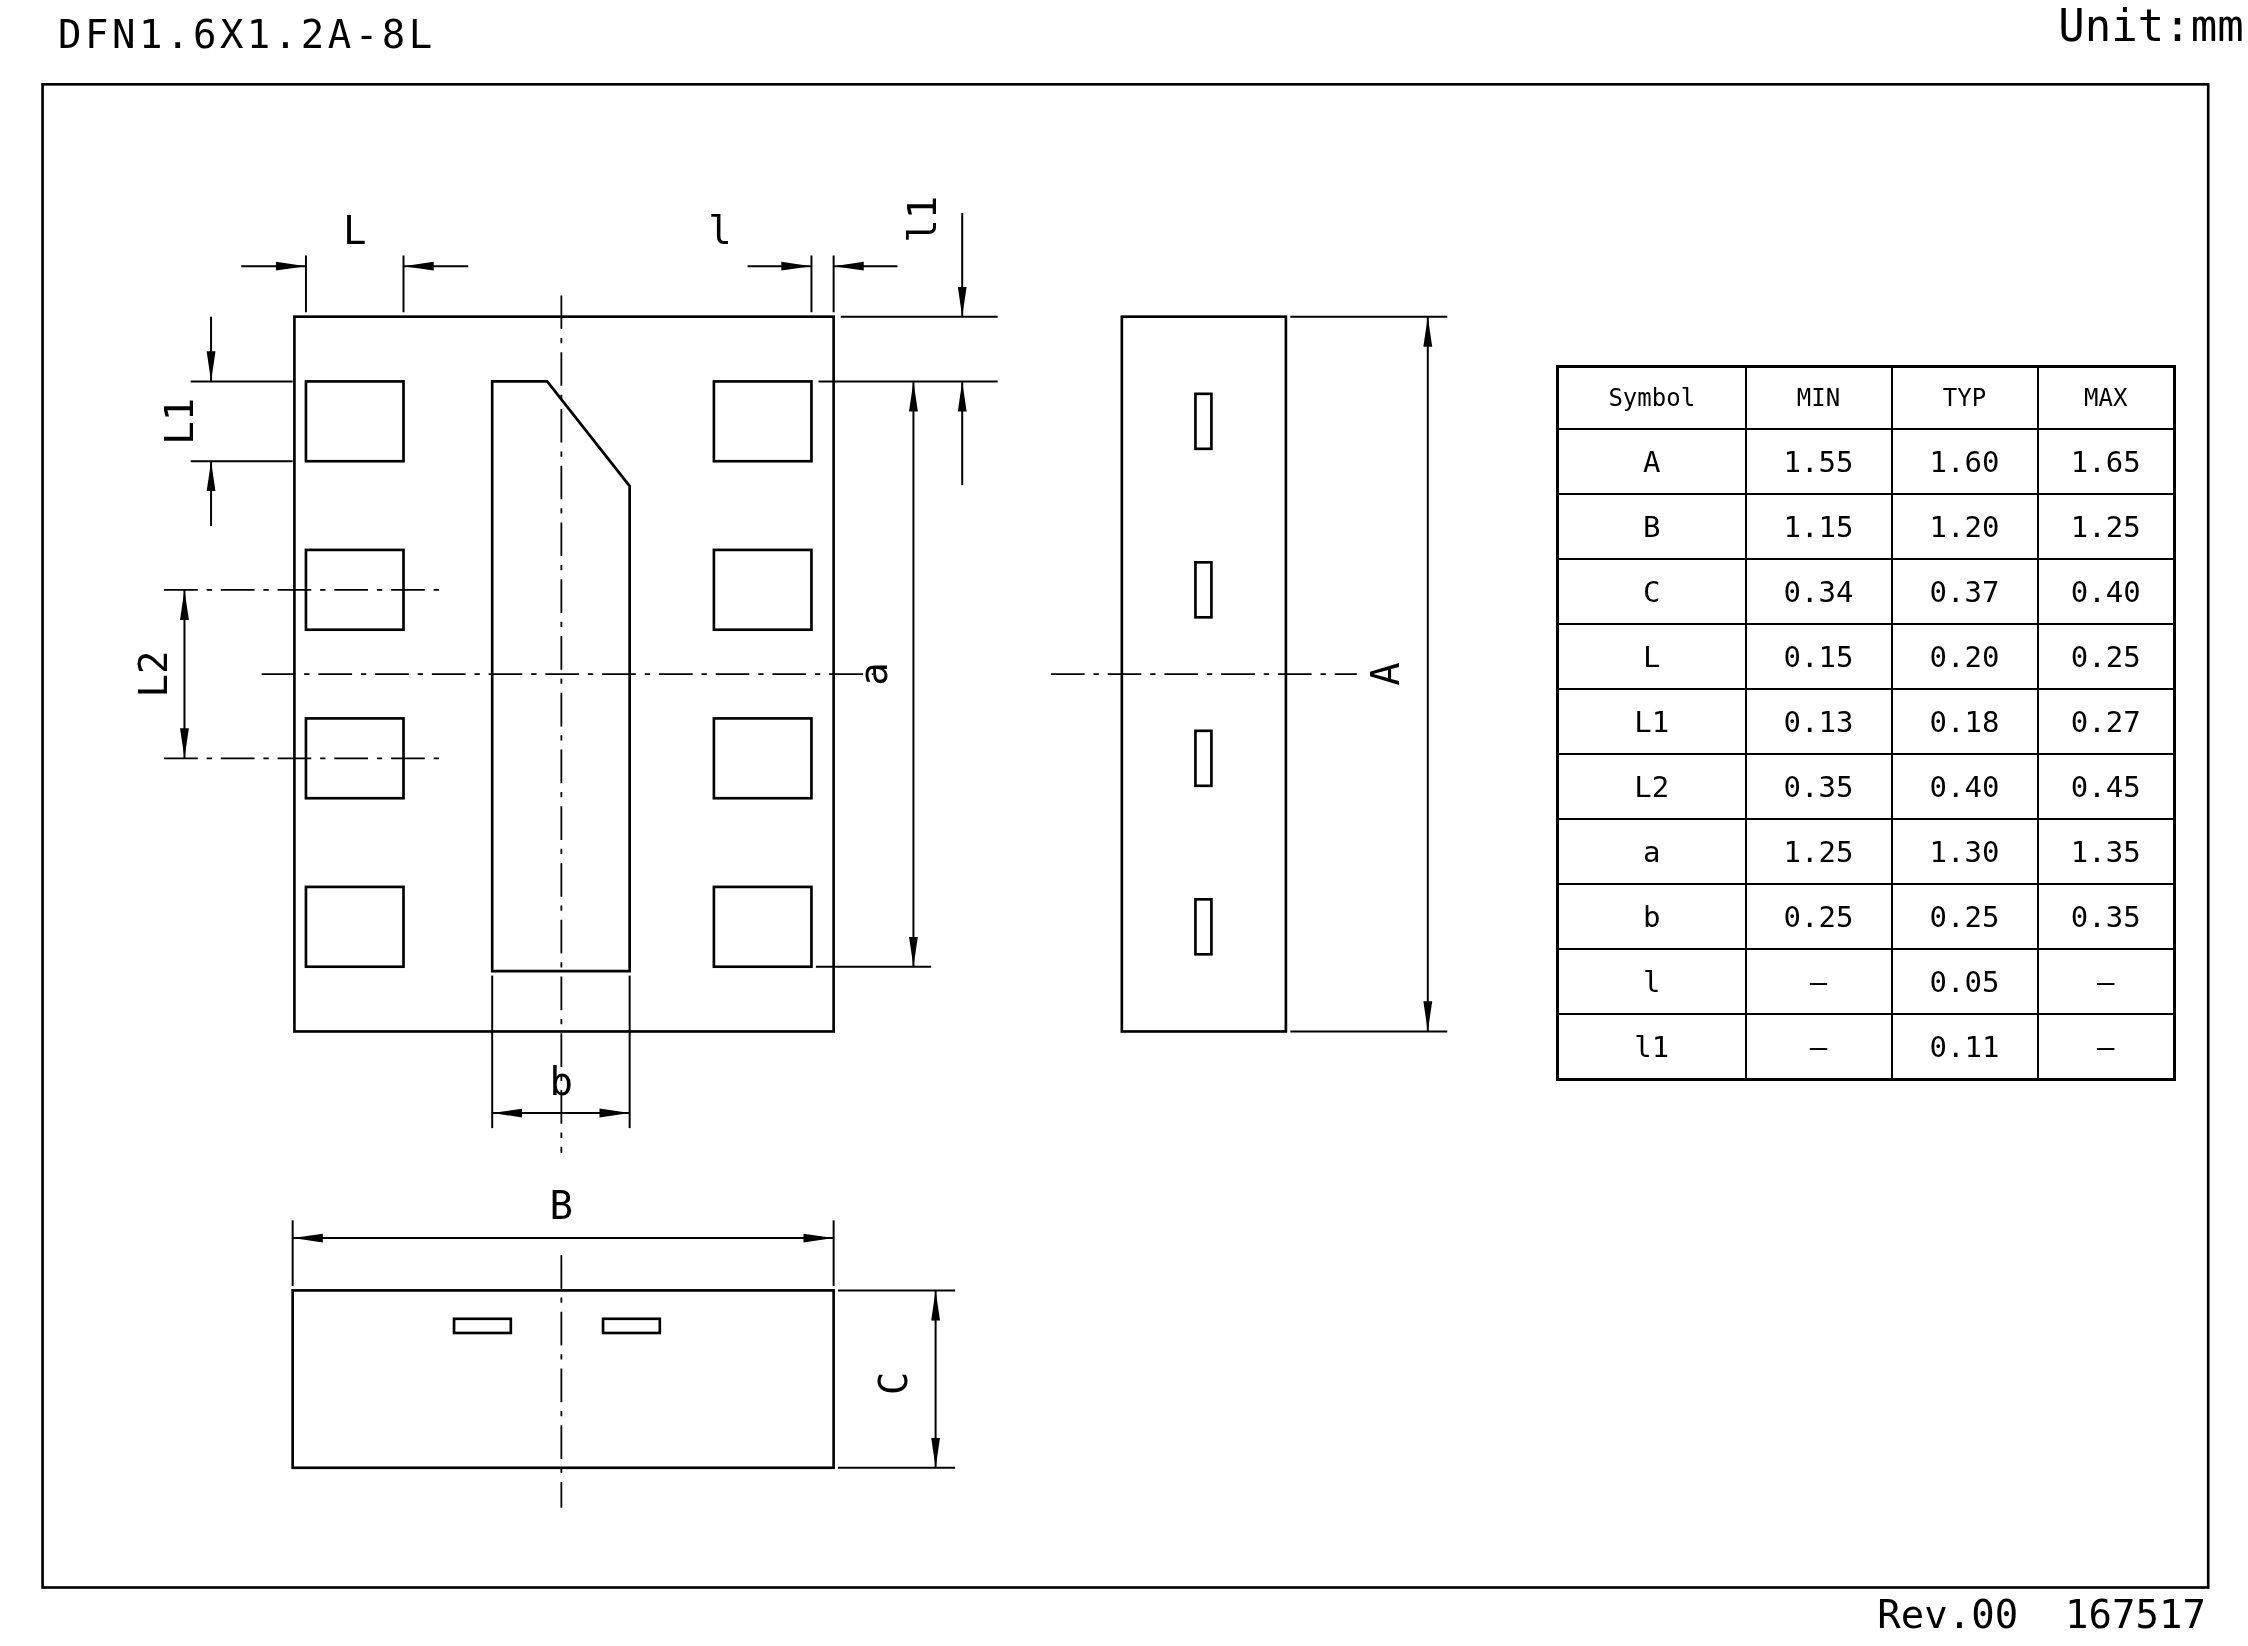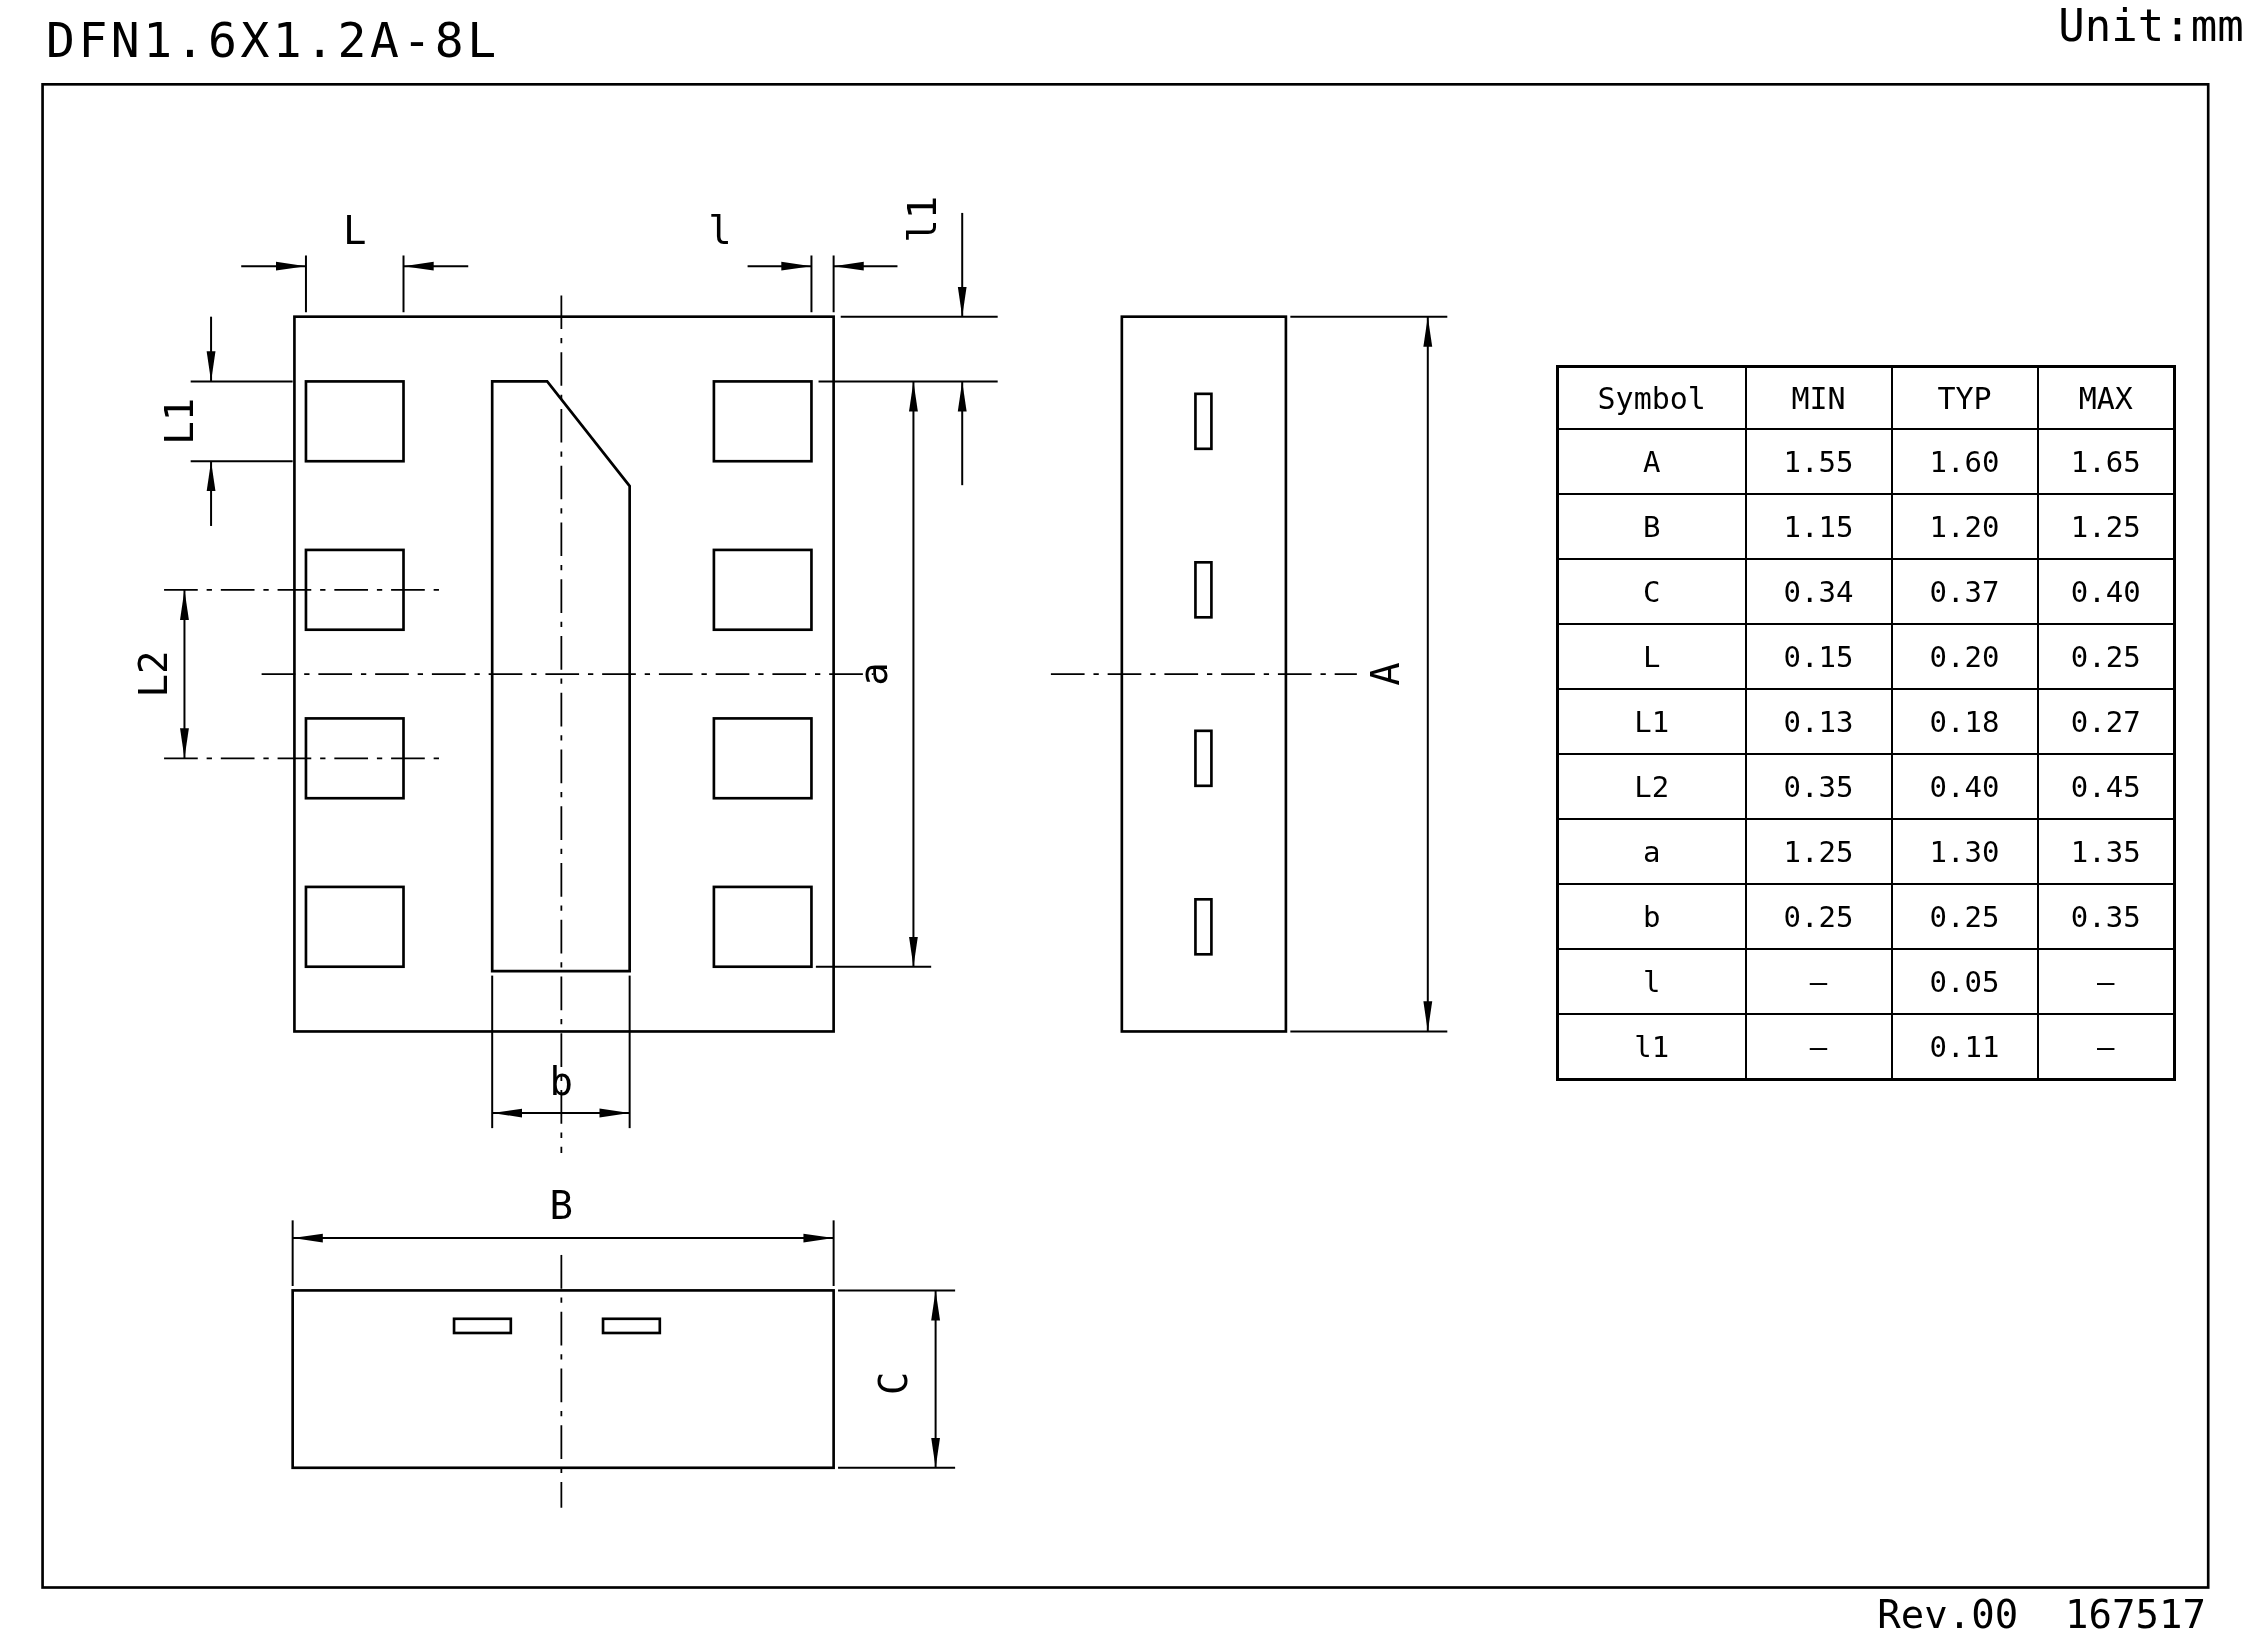--- a/index.html
+++ b/index.html
@@ -1,31 +1,31 @@
 <!DOCTYPE html>
 <html style="font-size:14px"><head>
 <meta charset="utf-8">
 <style>
   html,body{margin:0;padding:0;background:#fff;}
   body{width:2249px;height:1647px;position:relative;font-family:"DejaVu Sans Mono",monospace;color:#000;overflow:hidden;}
   .abs{position:absolute;}
-  .doc-title{left:46px;top:12.4px;font-size:48px;letter-spacing:3.5px;white-space:pre;}
+  .doc-title{left:58px;top:12.4px;font-size:39px;letter-spacing:3.5px;white-space:pre;}
   .unit{right:5.3px;top:0;font-size:44px;white-space:pre;}
   .rev{right:43px;top:1592px;font-size:39px;white-space:pre;}
   svg.canvas{position:absolute;left:0;top:0;}
   .ol{stroke:#000;stroke-width:3;fill:none;}
   .thin{stroke:#000;stroke-width:2.25;fill:none;}
   .cl{stroke:#000;stroke-width:2;fill:none;stroke-dasharray:38 10 6 10;}
   .dim-text{font-family:"DejaVu Sans Mono",monospace;font-size:44px;fill:#000;stroke:none;}
   table.dims{position:absolute;left:1556px;top:365px;border-collapse:collapse;table-layout:fixed;border:3.5px solid #000;}
   table.dims th, table.dims td{border:2.2px solid #000;text-align:center;vertical-align:middle;font-weight:normal;font-size:29px;padding:0;font-family:"DejaVu Sans Mono",monospace;}
   col.c-sym{width:188px;} col.c-min{width:146px;} col.c-typ{width:146px;} col.c-max{width:137px;}
   .tbl-title{height:98px;font-size:32px;}
   .tbl-title div{white-space:pre;line-height:1.35;}
-  tr.hdr th{height:60px;font-size:30px;}
+  tr.hdr th{height:60px;font-size:24px;}
   tr.row td{height:63px;}
 </style>
 </head>
 <body>
 
 <div class="abs doc-title">DFN1.6X1.2A-8L</div>
 <div class="abs unit">Unit:mm</div>
 <div class="abs rev">Rev.00  167517</div>
 
 <svg class="canvas" width="2249" height="1647" viewBox="0 0 2536 1857">

